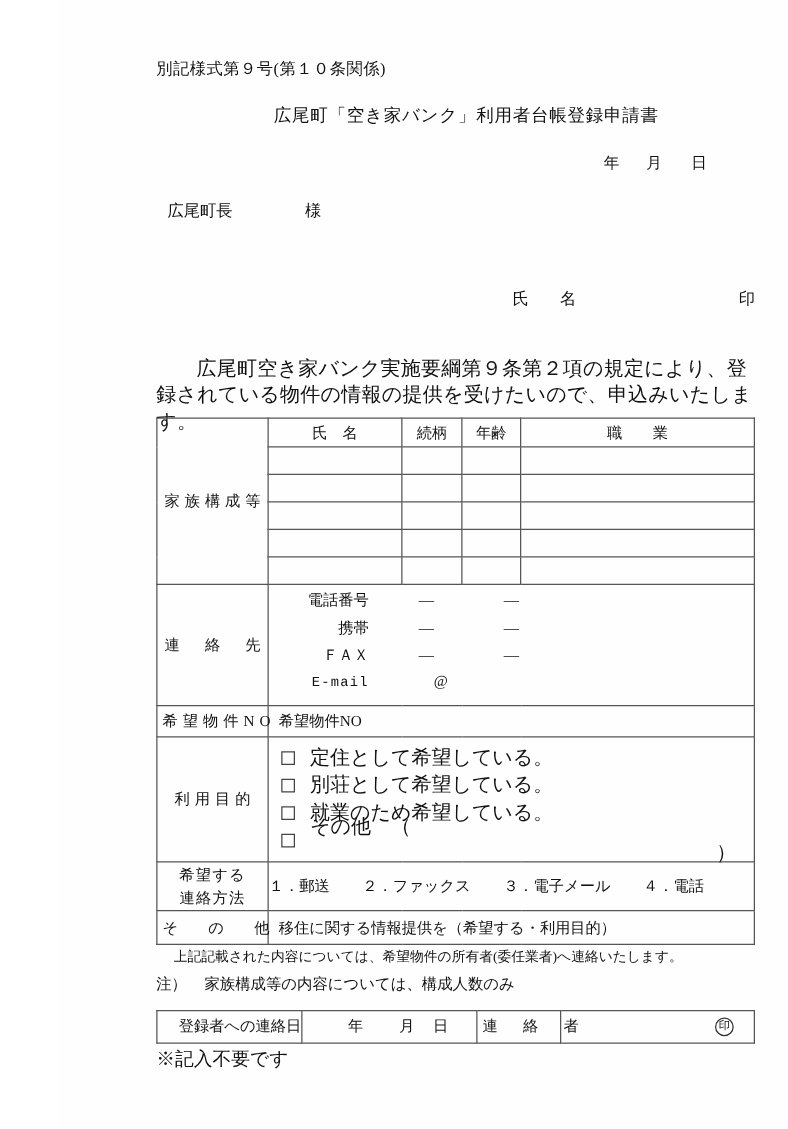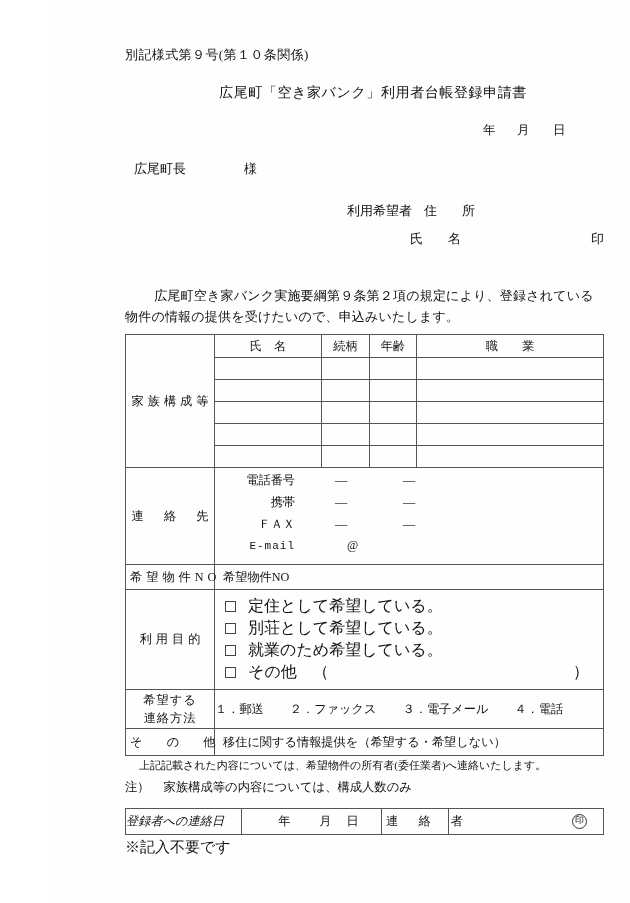--- a/index.html
+++ b/index.html
@@ -84,21 +84,21 @@
     display: flex;
     justify-content: space-between;
   }
   .applicant-name .nm { letter-spacing: 6px; }
 
   .body-text {
     position: absolute;
     left: 77px;
     top: 285px;
     width: 480px;
-    font-size: 13px;
+    font-size: 16px;
     line-height: 21px;
     text-indent: 16px;
     letter-spacing: 0.2px;
   }
 
   
   .main-table {
     position: absolute;
     left: 77px;
     top: 334px;
@@ -162,20 +162,21 @@
     border: 1px solid #444444;
     display: inline-block;
     margin-right: 12px;
     flex: 0 0 auto;
   }
   .other-wrap {
     display: flex;
     width: 100%;
     padding-right: 14px;
     box-sizing: border-box;
+    flex-direction: column;
   }
   .other-wrap .ow-label { white-space: nowrap; }
   .other-wrap .ow-paren-r { margin-left: auto; }
 
   .two-line-label {
     text-align: center;
     line-height: 18px;
     letter-spacing: 1px;
     white-space: nowrap;
   }
@@ -211,21 +212,21 @@
     border-collapse: collapse;
     table-layout: fixed;
     font-size: 12.2px;
   }
   .bottom-table td {
     border: 1px solid #555555;
     height: 25px;
     padding: 0;
     vertical-align: middle;
   }
-  .bt-label { text-align: left; white-space: nowrap; font-style: italic; }
+  .bt-label { text-align: right; white-space: nowrap; }
   .bt-date { text-align: center; white-space: nowrap; }
   .bt-date span { display: inline-block; }
   .bt-date .d1 { width: 40px; }
   .bt-date .d2 { width: 42px; }
   .bt-person { text-align: center; letter-spacing: 4px; padding-left: 4px !important; white-space: nowrap; }
   .bt-stamp { text-align: right; padding-right: 16px !important; }
   .stamp-mark {
     display: inline-block;
     width: 13px;
     height: 13px;
@@ -255,23 +256,20 @@
   <div class="doc-title">広尾町「空き家バンク」利用者台帳登録申請書</div>
 
   <div class="date-line">
     <span class="g1">年</span><span class="g2">月</span><span>日</span>
   </div>
 
   <div class="addressee">
     <span>広尾町長</span><span class="sama">様</span>
   </div>
 
-  <div class="applicant-addr">
-    <span>利用希望者</span><span class="lbl">住　所</span>
-  </div>
 
   <div class="applicant-name">
     <span class="nm">氏　名</span>
     <span>印</span>
   </div>
 
   <div class="body-text">　広尾町空き家バンク実施要綱第９条第２項の規定により、登録されている物件の情報の提供を受けたいので、申込みいたします。</div>
 
   <table class="main-table">
     <colgroup>
@@ -381,21 +379,21 @@
           <span>希望する</span><br>
           <span>連絡方法</span>
         </td>
         <td class="method-line" colspan="4">
           <span class="mi">１．郵送</span><span class="mi">２．ファックス</span><span class="mi">３．電子メール</span><span class="mi">４．電話</span>
         </td>
       </tr>
 
       <tr>
         <td class="rowlabel" style="letter-spacing:6px">そ　の　他</td>
-        <td class="pad-l" colspan="4" style="height:26px">移住に関する情報提供を（希望する・希望しない）</td>
+        <td class="pad-l" colspan="4" style="height:26px">移住に関する情報提供を（希望する・利用目的）</td>
       </tr>
     </tbody>
   </table>
 
   <div class="note-1">上記記載された内容については、希望物件の所有者(委任業者)へ連絡いたします。</div>
   <div class="note-2">
     <span class="n2-head">注）</span><span>家族構成等の内容については、構成人数のみ</span>
   </div>
 
   <table class="bottom-table">

